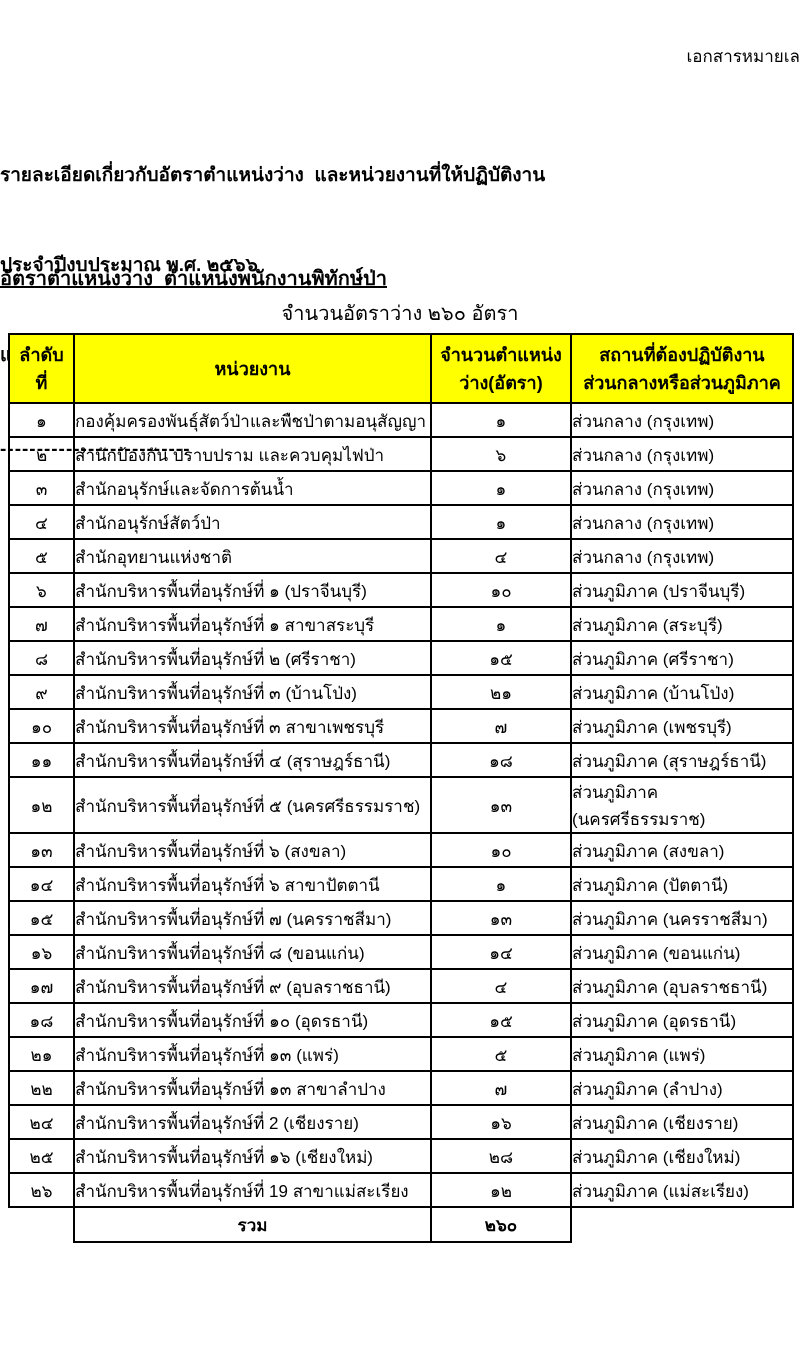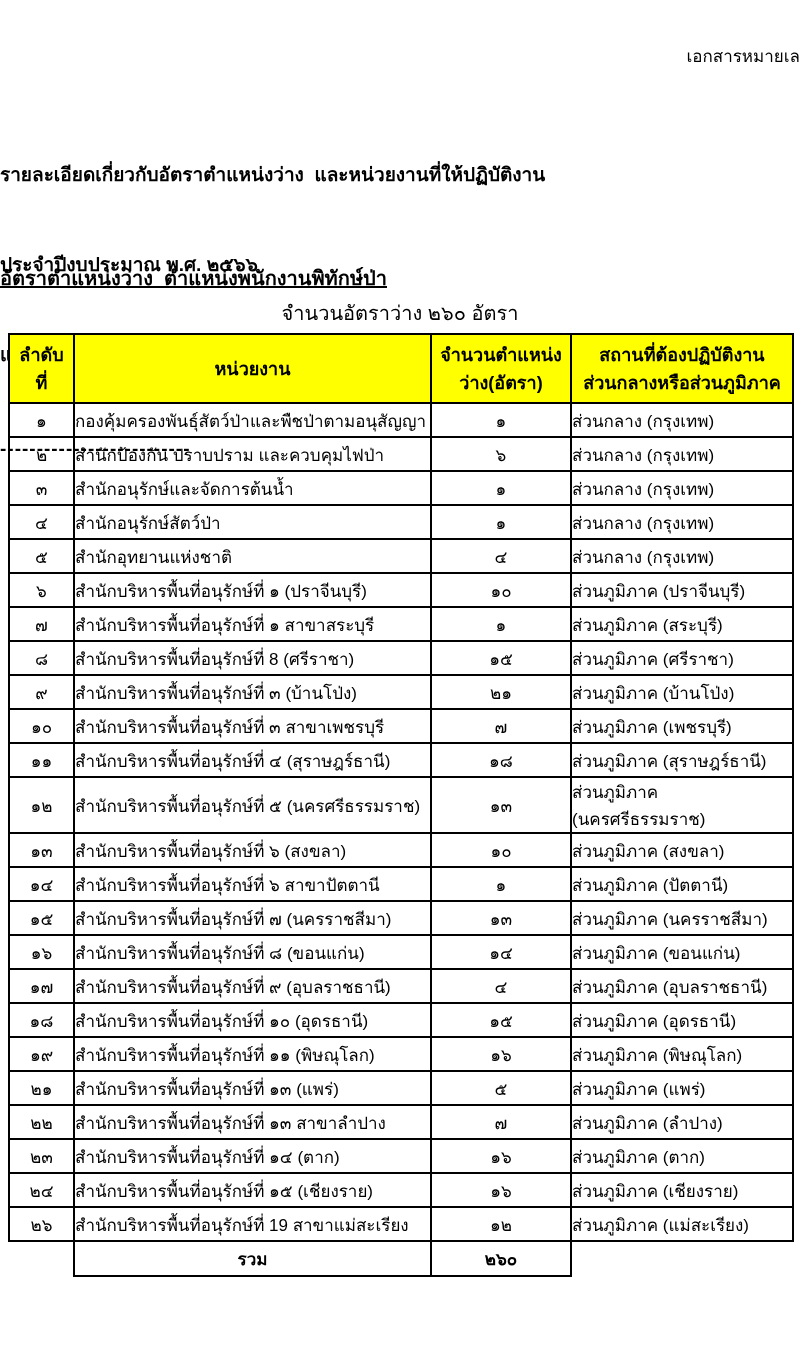--- a/index.html
+++ b/index.html
@@ -183,21 +183,21 @@
           <td class="cell-location">ส่วนภูมิภาค (ปราจีนบุรี)</td>
         </tr>
         <tr class="data-row">
           <td class="cell-no">๗</td>
           <td class="cell-unit">สำนักบริหารพื้นที่อนุรักษ์ที่ ๑ สาขาสระบุรี</td>
           <td class="cell-count">๑</td>
           <td class="cell-location">ส่วนภูมิภาค (สระบุรี)</td>
         </tr>
         <tr class="data-row">
           <td class="cell-no">๘</td>
-          <td class="cell-unit">สำนักบริหารพื้นที่อนุรักษ์ที่ 8 (ศรีราชา)</td>
+          <td class="cell-unit">สำนักบริหารพื้นที่อนุรักษ์ที่ ๒ (ศรีราชา)</td>
           <td class="cell-count">๑๕</td>
           <td class="cell-location">ส่วนภูมิภาค (ศรีราชา)</td>
         </tr>
         <tr class="data-row">
           <td class="cell-no">๙</td>
           <td class="cell-unit">สำนักบริหารพื้นที่อนุรักษ์ที่ ๓ (บ้านโป่ง)</td>
           <td class="cell-count">๒๑</td>
           <td class="cell-location">ส่วนภูมิภาค (บ้านโป่ง)</td>
         </tr>
         <tr class="data-row">
@@ -248,48 +248,42 @@
           <td class="cell-count">๔</td>
           <td class="cell-location">ส่วนภูมิภาค (อุบลราชธานี)</td>
         </tr>
         <tr class="data-row">
           <td class="cell-no">๑๘</td>
           <td class="cell-unit">สำนักบริหารพื้นที่อนุรักษ์ที่ ๑๐ (อุดรธานี)</td>
           <td class="cell-count">๑๕</td>
           <td class="cell-location">ส่วนภูมิภาค (อุดรธานี)</td>
         </tr>
         <tr class="data-row">
-          <td class="cell-no">๑๙</td>
-          <td class="cell-unit">สำนักบริหารพื้นที่อนุรักษ์ที่ ๑๑ (พิษณุโลก)</td>
-          <td class="cell-count">๑๖</td>
-          <td class="cell-location">ส่วนภูมิภาค (พิษณุโลก)</td>
-        </tr>
-        <tr class="data-row">
           <td class="cell-no">๒๑</td>
           <td class="cell-unit">สำนักบริหารพื้นที่อนุรักษ์ที่ ๑๓ (แพร่)</td>
           <td class="cell-count">๕</td>
           <td class="cell-location">ส่วนภูมิภาค (แพร่)</td>
         </tr>
         <tr class="data-row">
           <td class="cell-no">๒๒</td>
           <td class="cell-unit">สำนักบริหารพื้นที่อนุรักษ์ที่ ๑๓ สาขาลำปาง</td>
           <td class="cell-count">๗</td>
           <td class="cell-location">ส่วนภูมิภาค (ลำปาง)</td>
         </tr>
         <tr class="data-row">
-          <td class="cell-no">๒๓</td>
-          <td class="cell-unit">สำนักบริหารพื้นที่อนุรักษ์ที่ ๑๔ (ตาก)</td>
-          <td class="cell-count">๑๖</td>
-          <td class="cell-location">ส่วนภูมิภาค (ตาก)</td>
-        </tr>
-        <tr class="data-row">
           <td class="cell-no">๒๔</td>
-          <td class="cell-unit">สำนักบริหารพื้นที่อนุรักษ์ที่ ๑๕ (เชียงราย)</td>
+          <td class="cell-unit">สำนักบริหารพื้นที่อนุรักษ์ที่ 2 (เชียงราย)</td>
           <td class="cell-count">๑๖</td>
           <td class="cell-location">ส่วนภูมิภาค (เชียงราย)</td>
+        </tr>
+        <tr class="data-row">
+          <td class="cell-no">๒๕</td>
+          <td class="cell-unit">สำนักบริหารพื้นที่อนุรักษ์ที่ ๑๖ (เชียงใหม่)</td>
+          <td class="cell-count">๒๘</td>
+          <td class="cell-location">ส่วนภูมิภาค (เชียงใหม่)</td>
         </tr>
         <tr class="data-row">
           <td class="cell-no">๒๖</td>
           <td class="cell-unit">สำนักบริหารพื้นที่อนุรักษ์ที่ 19 สาขาแม่สะเรียง</td>
           <td class="cell-count">๑๒</td>
           <td class="cell-location">ส่วนภูมิภาค (แม่สะเรียง)</td>
         </tr>
       </tbody>
     <tfoot>
       <tr class="total-row">

